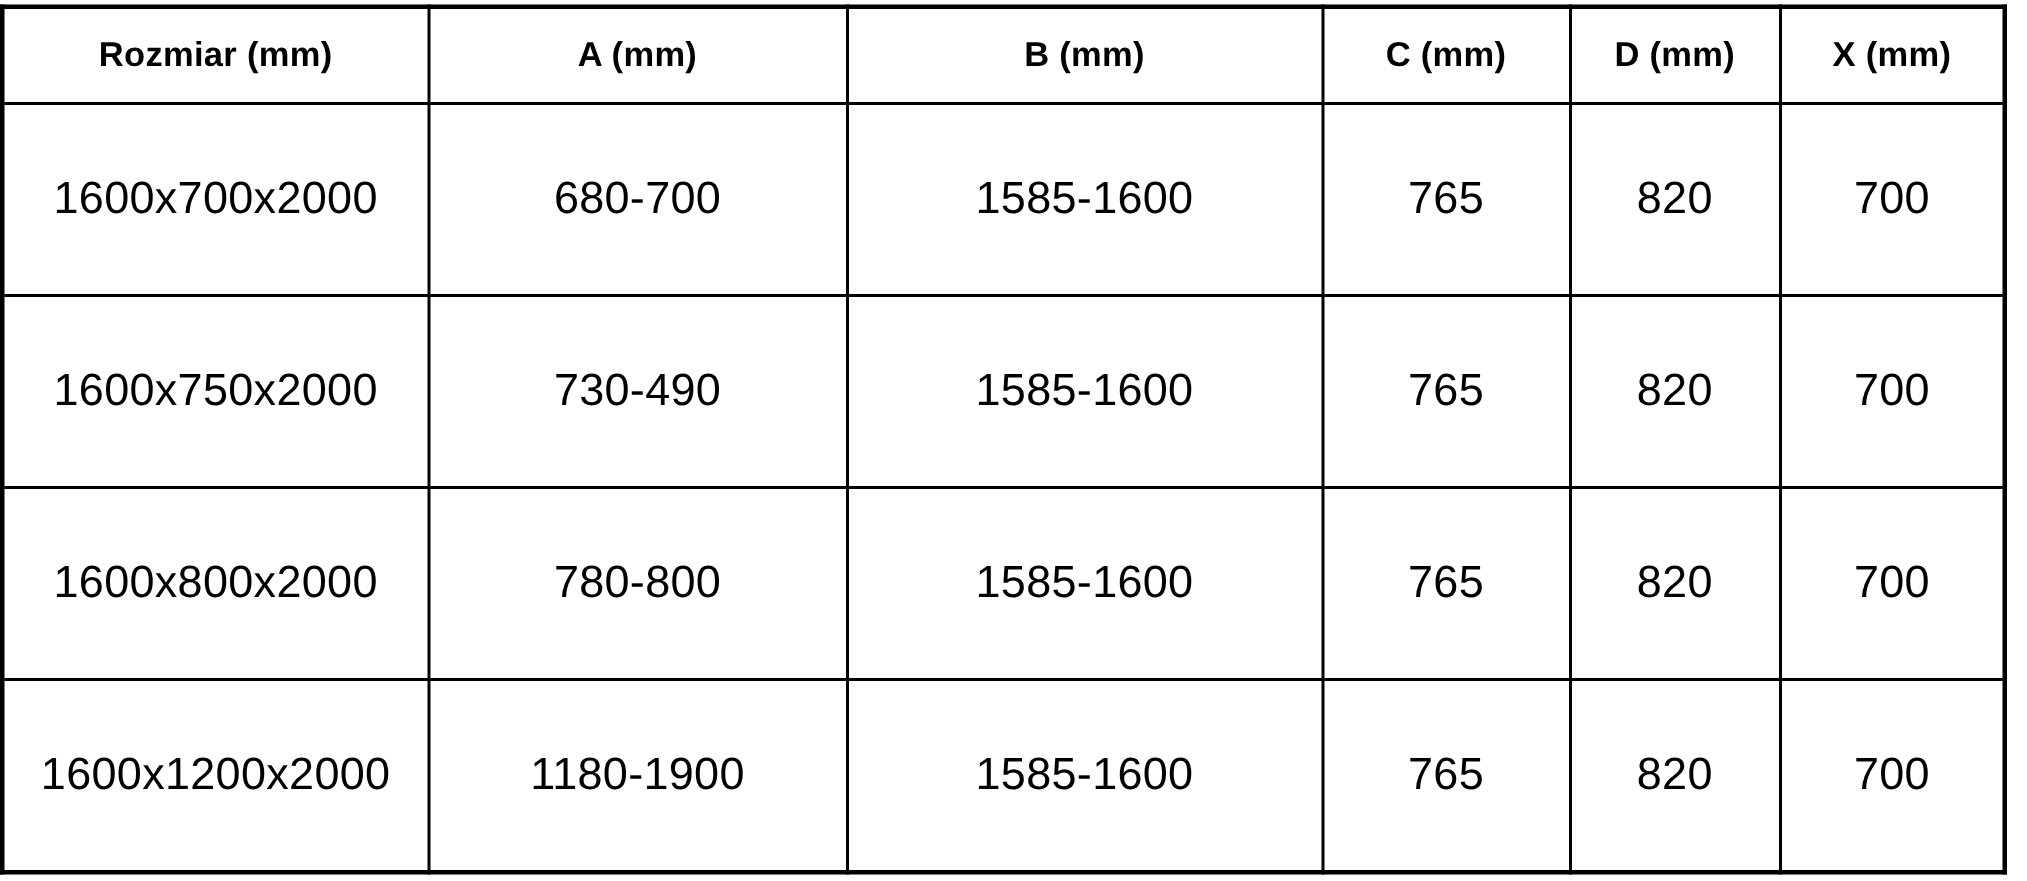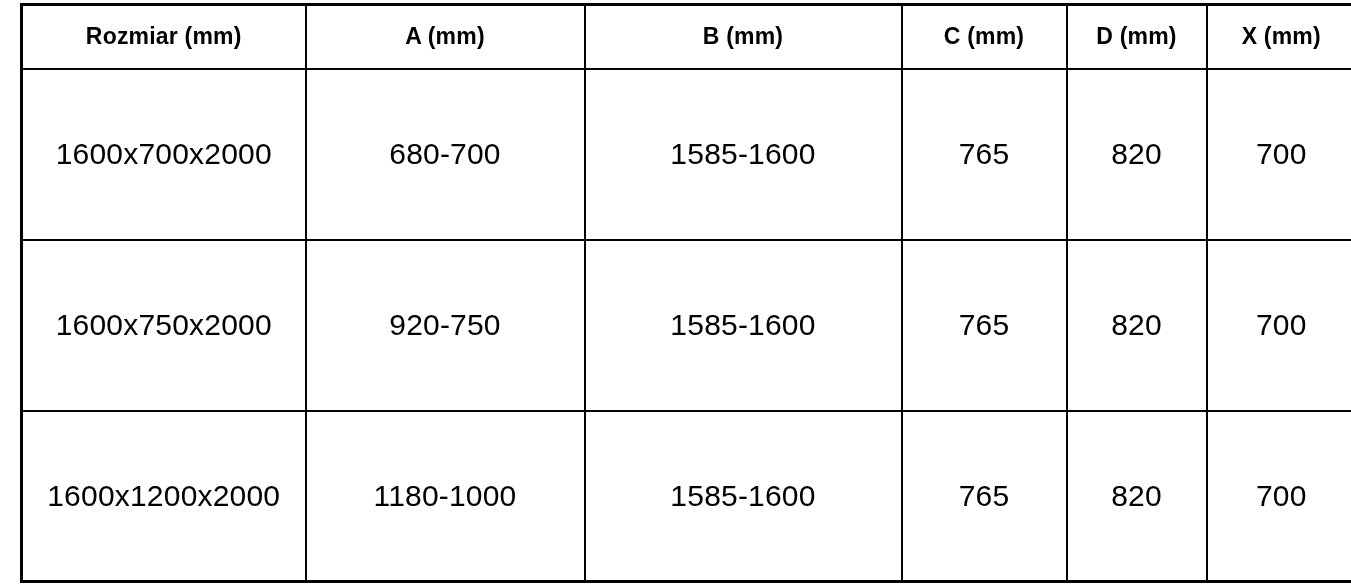--- a/index.html
+++ b/index.html
@@ -8,21 +8,21 @@
     padding: 0;
     background: #ffffff;
     width: 1351px;
     height: 587px;
     font-family: "Liberation Sans", sans-serif;
     color: #000000;
   }
   .page {
     width: 1351px;
     height: 587px;
-    padding: 3px 8px 4px 20px;
+    padding: 3px 8px 4px 0;
   }
   table.spec-table {
     border-collapse: collapse;
     table-layout: fixed;
     width: 1335px;
     height: 580px;
     border: 3px solid #000000;
     background: #ffffff;
   }
   table.spec-table th,
@@ -76,29 +76,37 @@
       <tr>
         <td>1600x700x2000</td>
         <td>680-700</td>
         <td>1585-1600</td>
         <td>765</td>
         <td>820</td>
         <td>700</td>
       </tr>
       <tr>
         <td>1600x750x2000</td>
-        <td>920-750</td>
+        <td>730-490</td>
+        <td>1585-1600</td>
+        <td>765</td>
+        <td>820</td>
+        <td>700</td>
+      </tr>
+      <tr>
+        <td>1600x800x2000</td>
+        <td>780-800</td>
         <td>1585-1600</td>
         <td>765</td>
         <td>820</td>
         <td>700</td>
       </tr>
       <tr>
         <td>1600x1200x2000</td>
-        <td>1180-1000</td>
+        <td>1180-1900</td>
         <td>1585-1600</td>
         <td>765</td>
         <td>820</td>
         <td>700</td>
       </tr>
     </tbody>
   </table>
 </div>
 
 </body></html>

